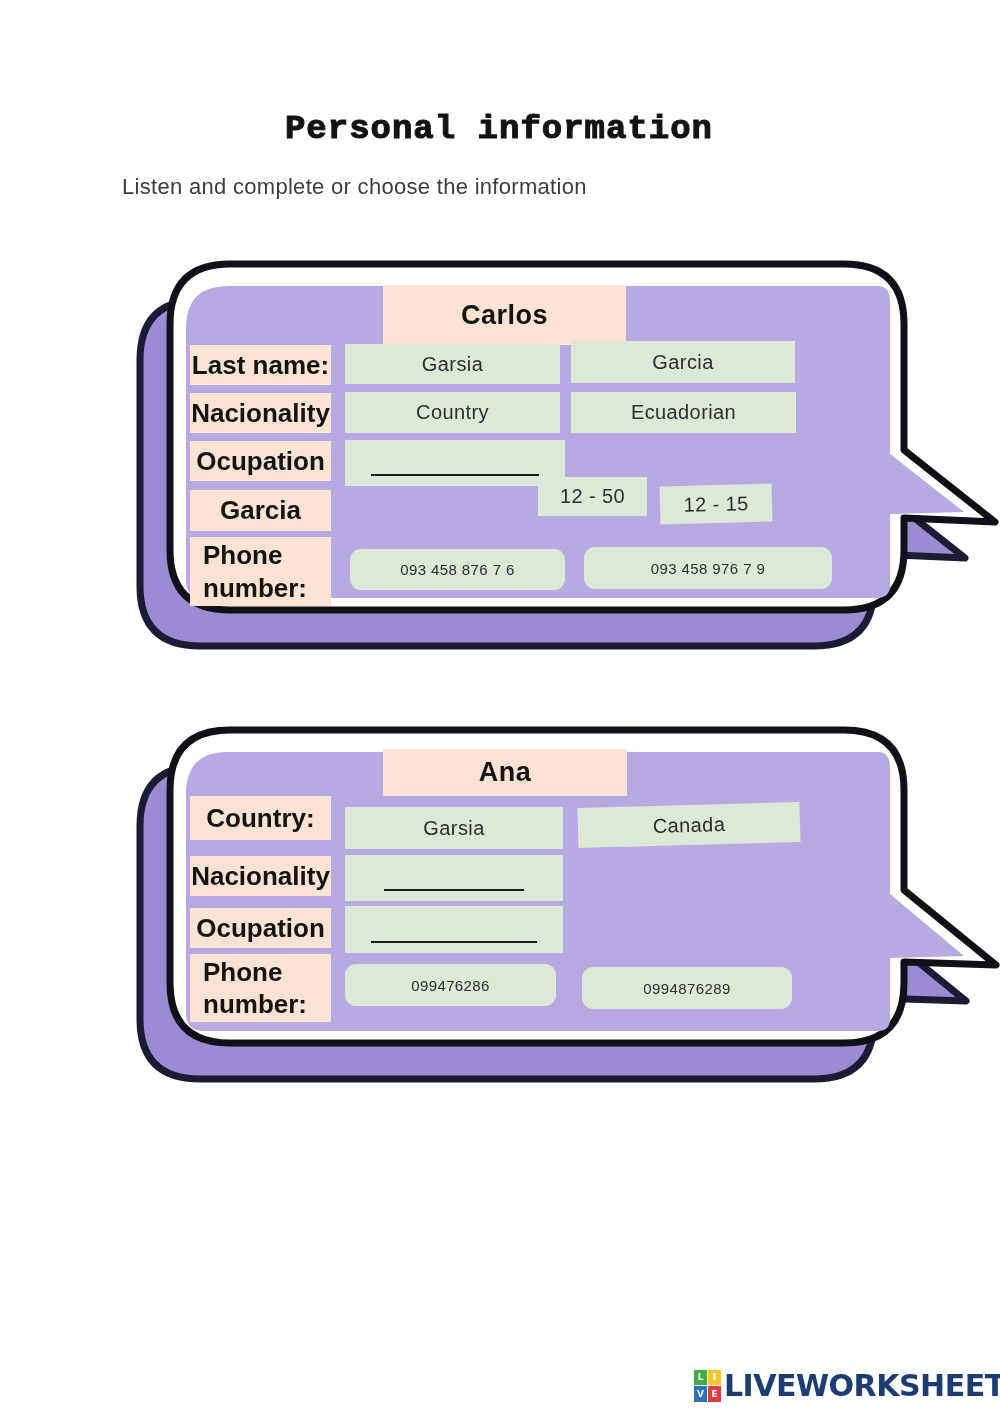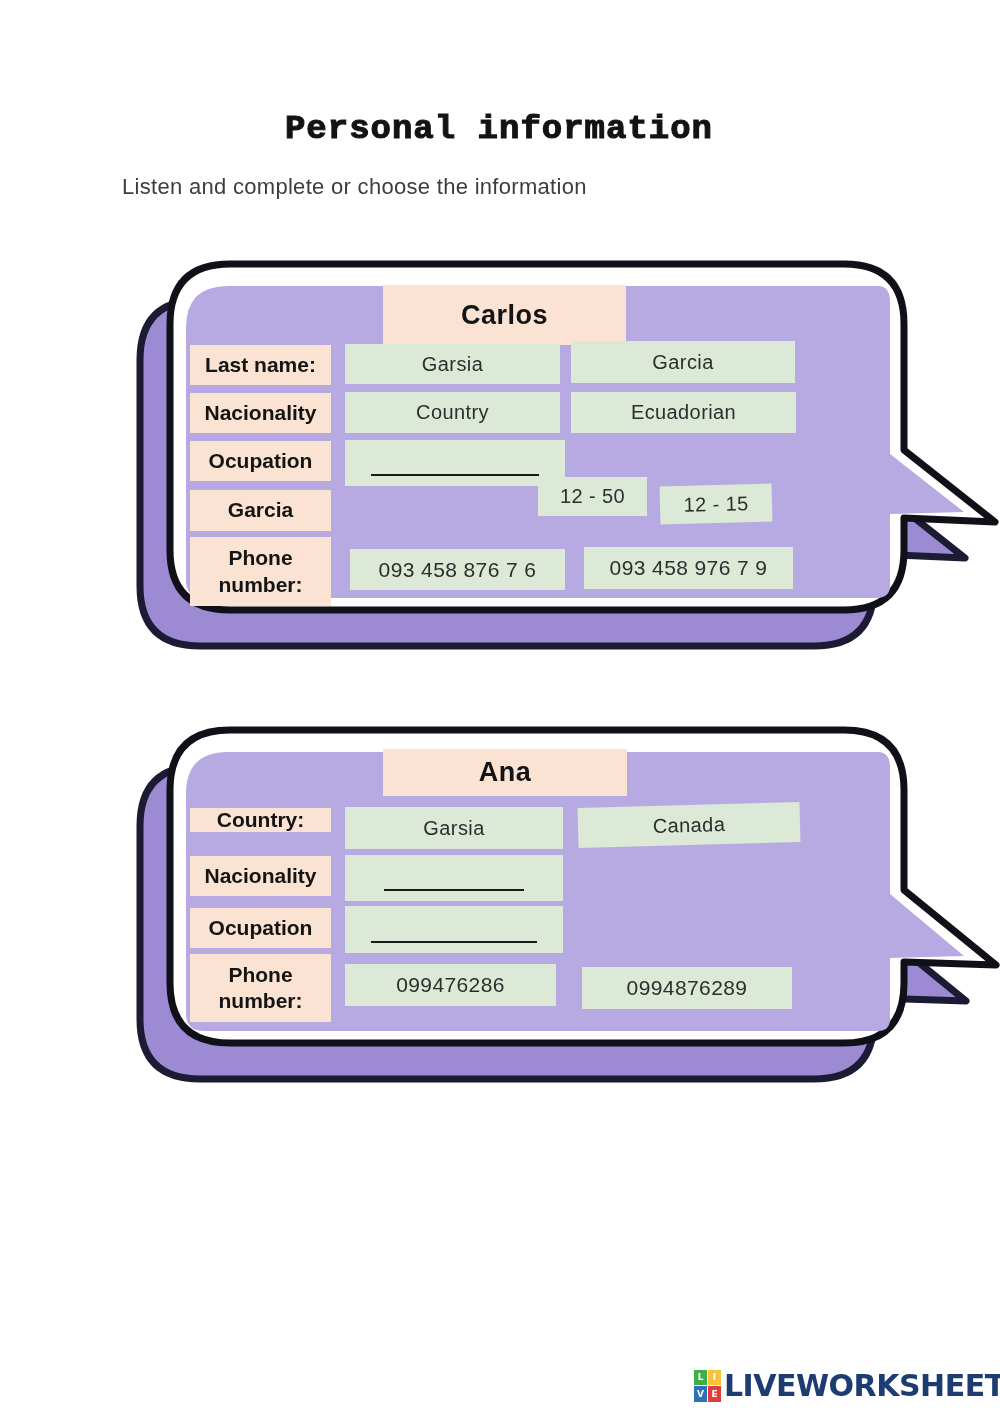--- a/index.html
+++ b/index.html
@@ -24,30 +24,30 @@
   .card{position:absolute;}
   #card-carlos{left:118px;top:256px;width:884px;height:404px;}
   #card-ana{left:118px;top:722px;width:884px;height:364px;}
   .bubble-svg{position:absolute;left:0;top:0;width:100%;height:100%;}
   .name-box{
     position:absolute;background:var(--peach);display:flex;align-items:center;justify-content:center;
     font-weight:700;font-size:27px;color:#141414;letter-spacing:0.5px;
   }
   .lbl{
     position:absolute;left:72px;width:141px;background:var(--peach);
-    display:flex;align-items:center;justify-content:center;text-align:center;
-    font-weight:700;font-size:21px;color:#141414;line-height:1.25;
+    display:flex;align-items:center;justify-content:center;text-align:left;
+    font-weight:700;font-size:26px;color:#141414;line-height:1.25;
   }
   .lbl.two-line{padding:0 13px;}
   .opt{
     position:absolute;background:var(--green);
     display:flex;align-items:center;justify-content:center;
     font-size:20px;color:#2e2e2e;letter-spacing:0.4px;white-space:nowrap;
   }
-  .opt.phone{font-size:21px;}
+  .opt.phone{font-size:15px;border-radius:11px;}
   .opt.tilt{transform:rotate(-1.5deg);}
   .uline{display:block;width:76%;margin-top:24px;border-bottom:2.5px solid #1a1a1a;}
   .footer{position:absolute;left:694px;top:1368px;display:flex;align-items:center;gap:3px;}
   .logo-grid{
     width:27px;height:32px;display:grid;grid-template-columns:1fr 1fr;grid-template-rows:1fr 1fr;gap:1px;
   }
   .logo-grid span{
     display:flex;align-items:center;justify-content:center;
     color:#fff;font-size:9px;font-weight:700;font-family:"DejaVu Sans", sans-serif;
   }
@@ -85,33 +85,33 @@
   <div class="opt" style="left:227px;top:184px;width:220px;height:46px">
     <span class="uline"></span>
   </div>
 
   <div class="lbl" style="top:234px;height:41px">Garcia</div>
   <div class="opt" style="left:420px;top:221px;width:109px;height:39px">12 - 50</div>
   <div class="opt tilt" style="left:542px;top:229px;width:112px;height:38px">12 - 15</div>
 
   <div class="lbl two-line" style="top:281px;height:69px">Phone number:</div>
   <div class="opt phone" style="left:232px;top:293px;width:215px;height:41px">093 458 876 7 6</div>
-  <div class="opt phone" style="left:466px;top:291px;width:209px;height:42px">093 458 976 7 9</div>
+  <div class="opt phone" style="left:466px;top:291px;width:248px;height:42px">093 458 976 7 9</div>
 </div>
 
 <div class="card" id="card-ana">
   <svg class="bubble-svg" viewBox="0 0 884 364">
     <path transform="translate(-30,36)" d="M 112 8 H 726 Q 786 8 786 68 V 168 L 878 243 L 786 240 V 261 Q 786 321 726 321 H 112 Q 52 321 52 261 V 68 Q 52 8 112 8 Z" style="fill:var(--purple_shadow);stroke:var(--shadow_outline);stroke-width:7;stroke-linejoin:round;"></path>
     <path d="M 112 8 H 726 Q 786 8 786 68 V 168 L 878 243 L 786 240 V 261 Q 786 321 726 321 H 112 Q 52 321 52 261 V 68 Q 52 8 112 8 Z" style="fill:#ffffff;stroke:var(--outline);stroke-width:7;stroke-linejoin:round;"></path>
     <path d="M 110 30 H 760 Q 772 30 772 46 V 172 L 846 234 L 772 236 V 297 Q 772 309 760 309 H 86 Q 68 309 68 291 V 72 Q 68 30 110 30 Z" style="fill:var(--purple);"></path>
   </svg>
 
   <div class="name-box" style="left:265px;top:27px;width:244px;height:47px">Ana</div>
 
-  <div class="lbl" style="top:86px;height:24px">Country:</div>
+  <div class="lbl" style="top:74px;height:44px">Country:</div>
   <div class="opt" style="left:227px;top:85px;width:218px;height:42px">Garsia</div>
   <div class="opt tilt" style="left:460px;top:83px;width:222px;height:40px">Canada</div>
 
   <div class="lbl" style="top:134px;height:40px">Nacionality</div>
   <div class="opt" style="left:227px;top:133px;width:218px;height:46px">
     <span class="uline" style="width:64%"></span>
   </div>
 
   <div class="lbl" style="top:186px;height:40px">Ocupation</div>
   <div class="opt" style="left:227px;top:184px;width:218px;height:47px">

